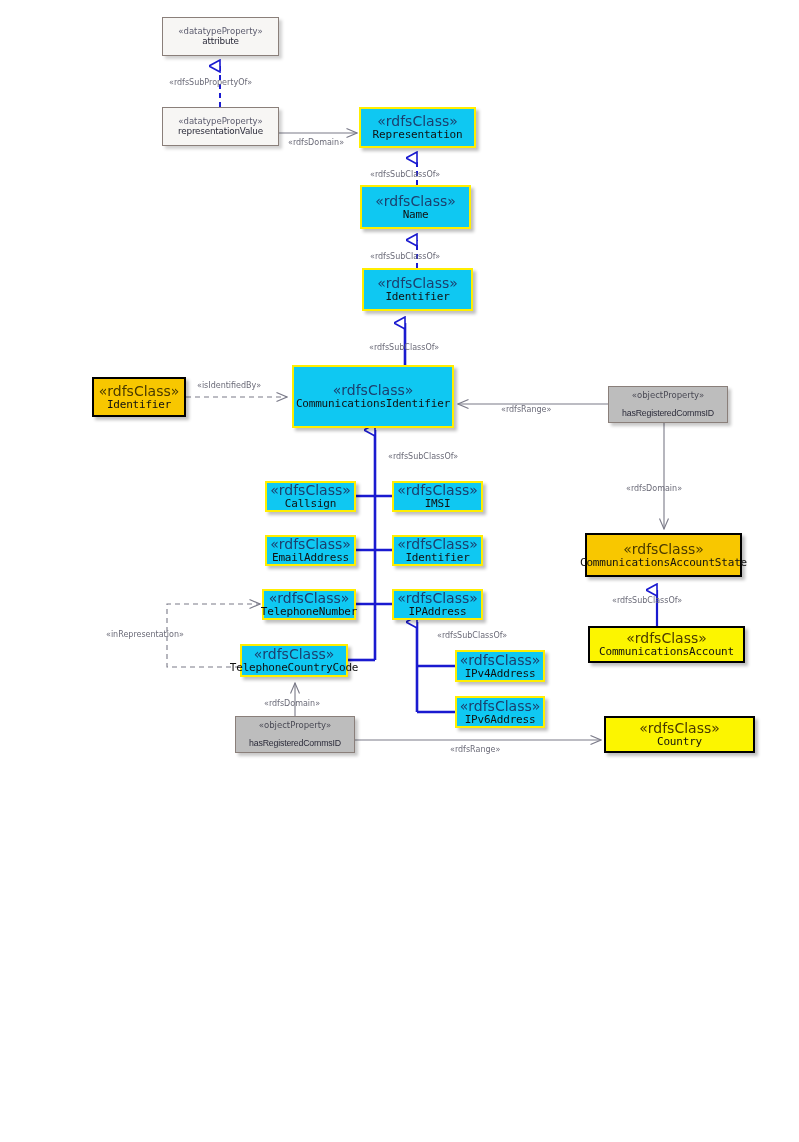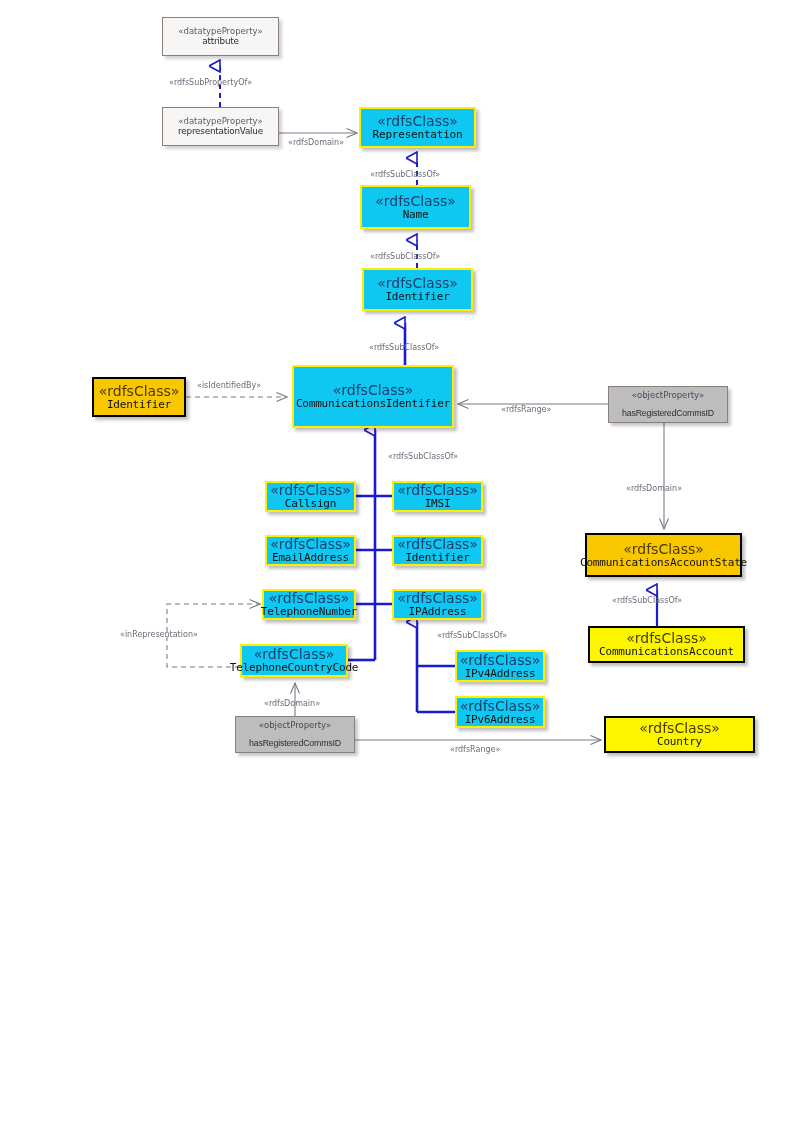--- a/index.html
+++ b/index.html
@@ -254,19 +254,19 @@
   <div class="elabel" style="left:501px;top:405px;">«rdfsRange»</div>
 
   <div class="elabel" style="left:626px;top:484px;">«rdfsDomain»</div>
 
   <div class="elabel" style="left:612px;top:596px;">«rdfsSubClassOf»</div>
 
   <div class="elabel" style="left:388px;top:452px;">«rdfsSubClassOf»</div>
 
   <div class="elabel" style="left:437px;top:631px;">«rdfsSubClassOf»</div>
 
-  <div class="elabel" style="left:120px;top:630px;">«inRepresentation»</div>
+  <div class="elabel" style="left:106px;top:630px;">«inRepresentation»</div>
 
   <div class="elabel" style="left:264px;top:699px;">«rdfsDomain»</div>
 
   <div class="elabel" style="left:450px;top:745px;">«rdfsRange»</div>
 
 </div>
 
 </body></html>

